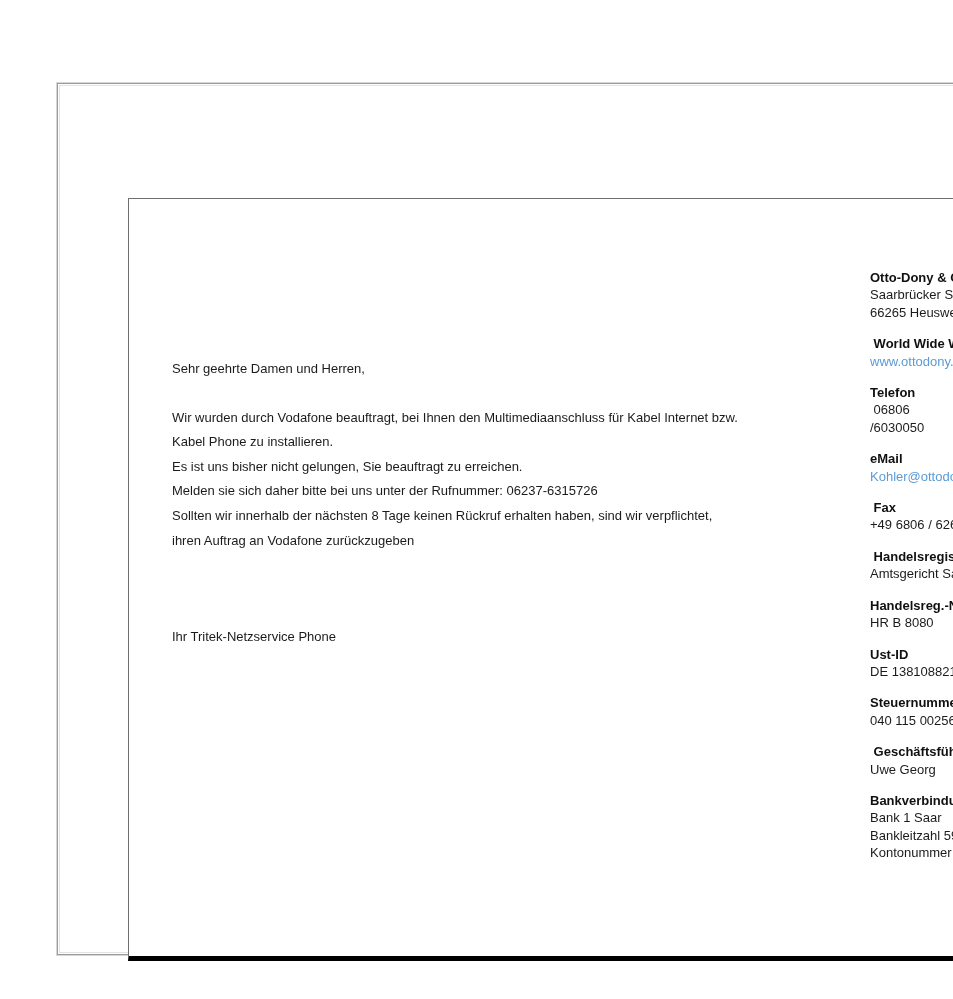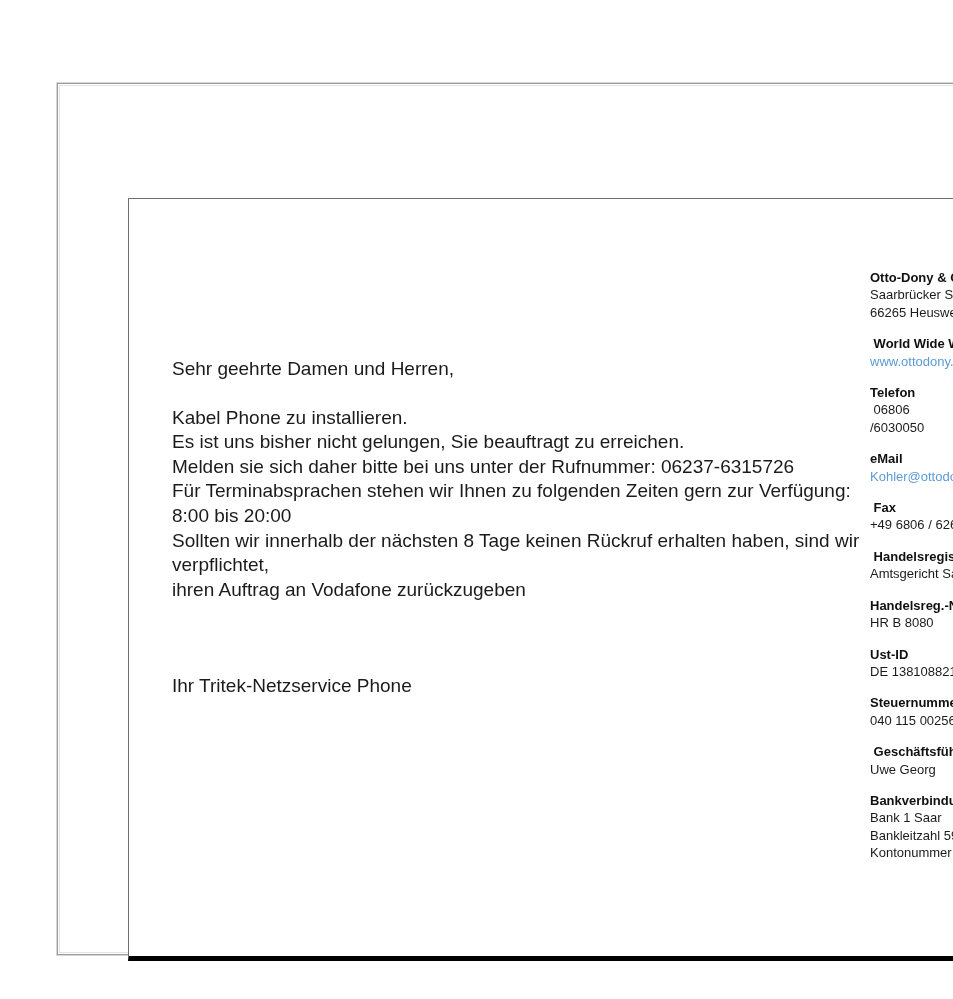--- a/index.html
+++ b/index.html
@@ -52,21 +52,21 @@
   }
 
   
   .letter-body {
     position: absolute;
     left: 43px;
     top: 158px;
     width: 690px;
   }
   .body-line {
-    font-size: 19px;
+    font-size: 13px;
     line-height: 24.6px;
     color: #1b1b1b;
     white-space: pre-wrap;
   }
   .body-gap-lg { height: 24px; }
   .body-gap-signoff { height: 72px; }
 
   
   .info-column {
     position: absolute;
@@ -97,24 +97,24 @@
 </style>
 </head>
 <body>
 
 <div class="viewer-frame">
   <div class="page-sheet">
 
     <div class="letter-body">
       <div class="body-line">Sehr geehrte Damen und Herren,</div>
       <div class="body-gap-lg"></div>
+      <div class="body-line">Wir wurden durch Vodafone beauftragt, bei Ihnen den Multimediaanschluss für Kabel Internet bzw.</div>
       <div class="body-line">Kabel Phone zu installieren.</div>
       <div class="body-line">Es ist uns bisher nicht gelungen, Sie beauftragt zu erreichen.</div>
       <div class="body-line">Melden sie sich daher bitte bei uns unter der Rufnummer: 06237-6315726</div>
-      <div class="body-line">Für Terminabsprachen stehen wir Ihnen zu folgenden Zeiten gern zur Verfügung: 8:00 bis 20:00</div>
       <div class="body-line">Sollten wir innerhalb der nächsten 8 Tage keinen Rückruf erhalten haben, sind wir verpflichtet,</div>
       <div class="body-line">ihren Auftrag an Vodafone zurückzugeben</div>
       <div class="body-gap-signoff"></div>
       <div class="body-line">Ihr Tritek-Netzservice Phone</div>
     </div>
 
     <div class="info-column">
 
       <div class="info-block">
         <div class="info-heading">Otto-Dony &amp; Co. GmbH</div>

